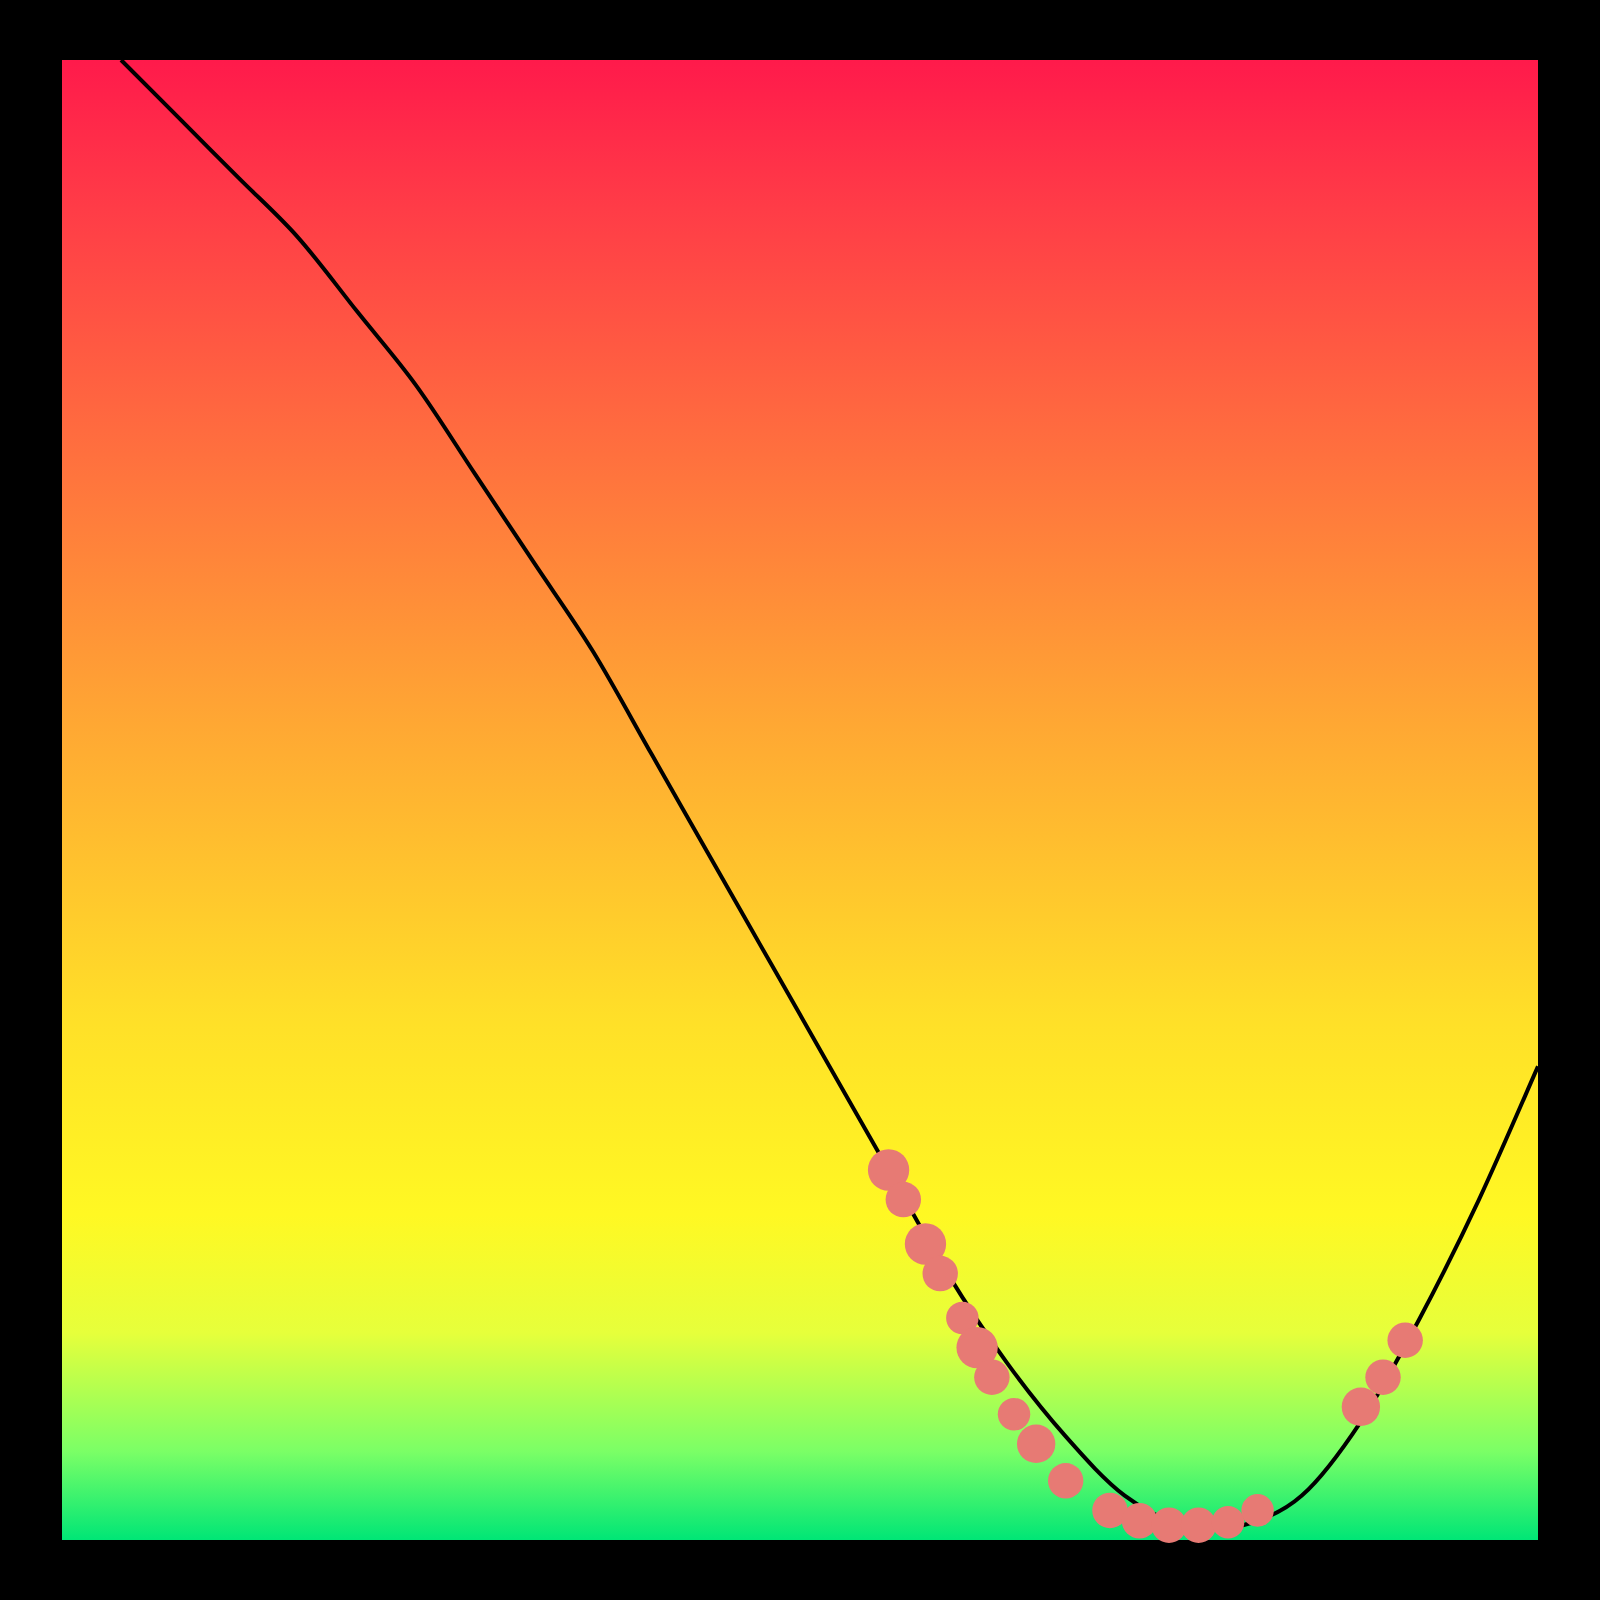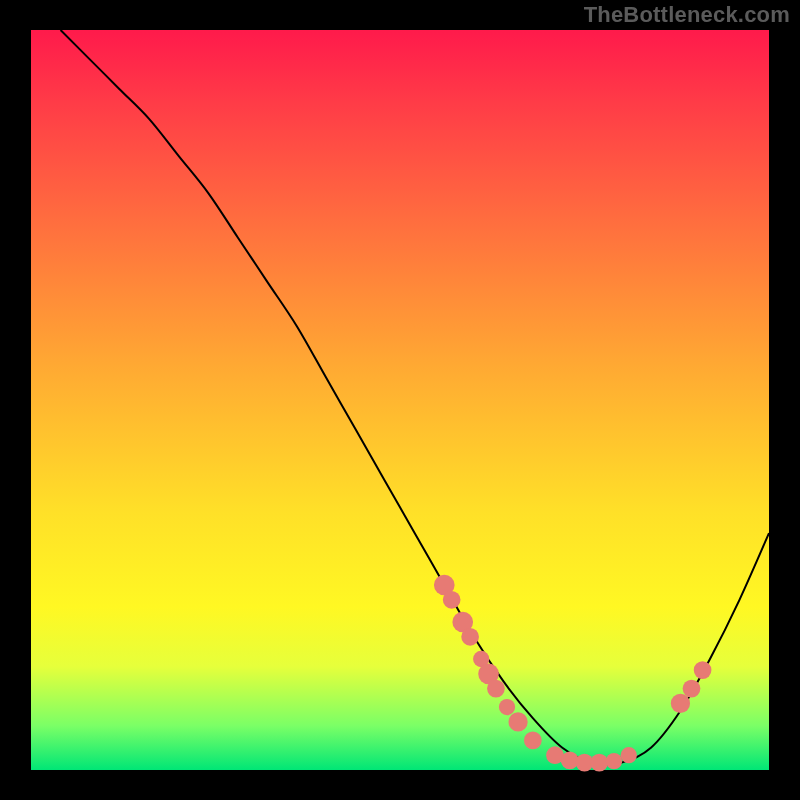--- a/index.html
+++ b/index.html
@@ -62,21 +62,20 @@
   }
   .pt {
     fill: #e77a74;
   }
 </style>
 </head>
 <body>
 
 <div class="outer">
 
-  <div class="watermark">TheBottleneck.com</div>
 
   <div class="plot-frame">
     <div class="gradient"></div>
 
     <svg class="curve" viewBox="0 0 100 100" preserveAspectRatio="none">
       <path id="curve-path" fill="none" stroke="#000" stroke-width="2" vector-effect="non-scaling-stroke" d="M 4 0 C 4.67 0.67, 6.67 2.67, 8.00 4.00 C 9.33 5.33, 10.67 6.67, 12.00 8.00 C 13.33 9.33, 14.67 10.50, 16.00 12.00 C 17.33 13.50, 18.67 15.33, 20.00 17.00 C 21.33 18.67, 22.67 20.17, 24.00 22.00 C 25.33 23.83, 26.67 26.00, 28.00 28.00 C 29.33 30.00, 30.67 32.00, 32.00 34.00 C 33.33 36.00, 34.67 37.83, 36.00 40.00 C 37.33 42.17, 38.67 44.67, 40.00 47.00 C 41.33 49.33, 42.67 51.67, 44.00 54.00 C 45.33 56.33, 46.67 58.67, 48.00 61.00 C 49.33 63.33, 50.67 65.67, 52.00 68.00 C 53.33 70.33, 54.67 72.67, 56.00 75.00 C 57.33 77.33, 58.67 79.83, 60.00 82.00 C 61.33 84.17, 62.67 86.17, 64.00 88.00 C 65.33 89.83, 66.67 91.50, 68.00 93.00 C 69.33 94.50, 70.67 96.00, 72.00 97.00 C 73.33 98.00, 74.67 98.67, 76.00 99.00 C 77.33 99.33, 78.67 99.33, 80.00 99.00 C 81.33 98.67, 82.67 98.17, 84.00 97.00 C 85.33 95.83, 86.67 94.00, 88.00 92.00 C 89.33 90.00, 90.67 87.50, 92.00 85.00 C 93.33 82.50, 94.67 79.83, 96.00 77.00 C 97.33 74.17, 99.33 69.50, 100.00 68.00"></path>
       <g id="marker-group">
           <circle cx="56" cy="75" r="1.4" class="pt"></circle>
           <circle cx="57" cy="77" r="1.2" class="pt"></circle>
           <circle cx="58.5" cy="80" r="1.4" class="pt"></circle>

